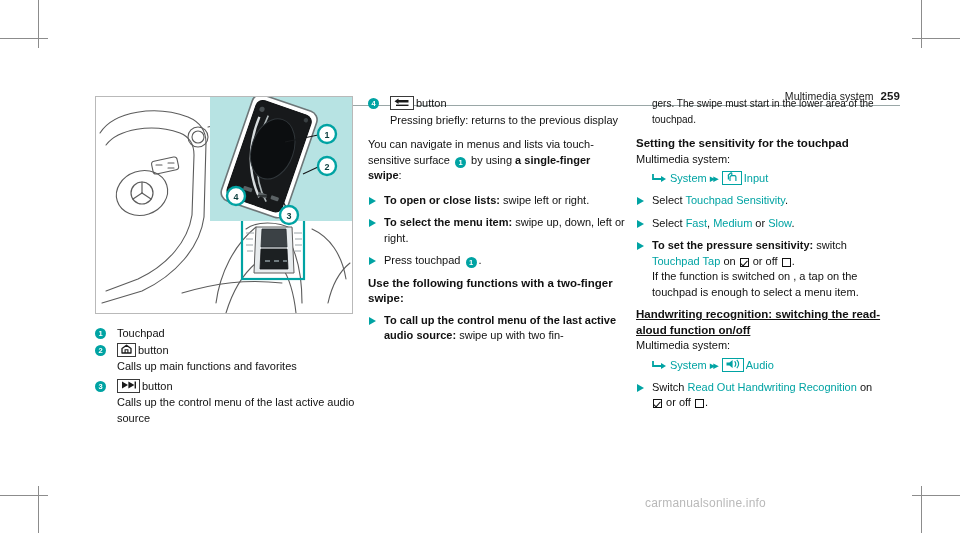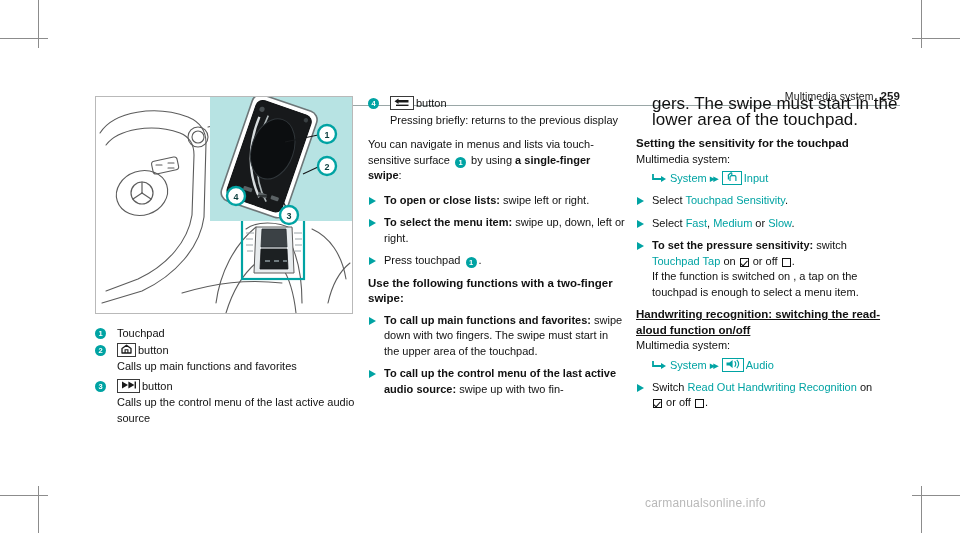--- a/index.html
+++ b/index.html
@@ -173,21 +173,21 @@
     left: 0; top: 0; bottom: -7px;
     width: 8px;
     background: #d6f3f3;
     z-index: -1;
   }
   .bitem.last::after { bottom: 0; }
 
   .contbar {
     position: relative;
     padding-left: 16px;
-    font-size: 17px;
+    font-size: 10px;
     line-height: 15.5px;
     margin-bottom: 9px;
     color: #111;
   }
   .contbar::after {
     content: "";
     position: absolute;
     left: 0; top: 0; bottom: 0;
     width: 8px;
     background: #d6f3f3;
@@ -428,21 +428,20 @@
 
     <div class="blist">
       <div class="bitem"><span class="b">To open or close lists:</span> <span>swipe left or right.</span></div>
       <div class="bitem"><span class="b">To select the menu item:</span> <span>swipe up, down, left or right.</span></div>
       <div class="bitem"><span>Press touchpad</span> <span class="numbadge-inline">1</span><span>.</span></div>
     </div>
 
     <p class="head first" style="margin-top:4px;margin-bottom:6px;">Use the following functions with a two-finger swipe:</p>
 
     <div class="blist">
-      <div class="bitem"><span class="b">To call up main functions and favorites:</span> <span>swipe down with two fingers. The swipe must start in the upper area of the touchpad.</span></div>
       <div class="bitem last"><span class="b">To call up the control menu of the last active audio source:</span> <span>swipe up with two fin-</span></div>
     </div>
   </div>
 
   <div class="col" id="col-right">
 
     <div class="contbar">gers. The swipe must start in the lower area of the touchpad.</div>
 
     <p class="head first">Setting the sensitivity for the touchpad</p>
     <p class="body tight">Multimedia system:</p>

